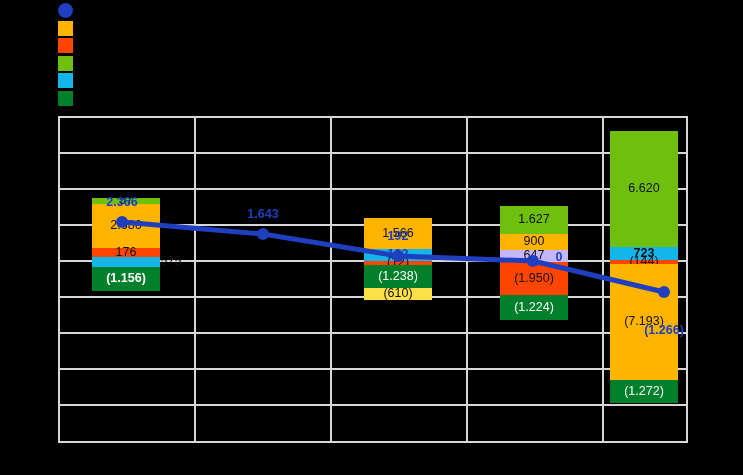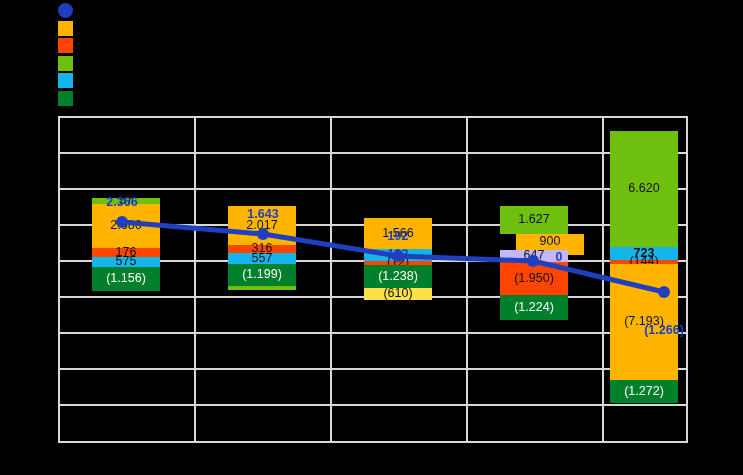--- a/index.html
+++ b/index.html
@@ -91,42 +91,25 @@
           <div class="seg" style="position: absolute; top: 0px; height: 6px; background: rgb(111, 191, 15);">
             <div class="seg-label" style="color: rgb(17, 17, 17); top: -4px;">57</div>
           </div>
           <div class="seg" style="position: absolute; top: 6px; height: 44px; background: rgb(255, 180, 0);">
             <div class="seg-label" style="color: rgb(17, 17, 17); top: 15px;">2.686</div>
           </div>
           <div class="seg" style="position: absolute; top: 50px; height: 9px; background: rgb(255, 69, 0);">
             <div class="seg-label" style="color: rgb(17, 17, 17); top: -2.5px;">176</div>
           </div>
           <div class="seg" style="position: absolute; top: 59px; height: 10px; background: rgb(19, 181, 234);">
-            <div class="seg-label" style="color: rgb(17, 17, 17); top: -2px;">575</div>
+            <div class="seg-label" style="color: rgb(17, 17, 17); top: -2px; padding-left: 45px;">575</div>
           </div>
-          <div class="seg" style="position: absolute; top: 69px; height: 24px; background: rgb(0, 128, 43);">
+          <div class="seg" style="position: absolute; top: 69px; height: 24px; background: rgb(0, 128, 43); font-weight: bold;">
             <div class="seg-label" style="color: rgb(255, 255, 255); top: 5px;">(1.156)</div>
           </div>
-        </div>
-      </div>
-      <div class="col" style="left: 136px; width: 136px;">
-        <div class="bar" style="top: 90px; height: 84px;">
-          <div class="seg" style="position: absolute; top: 0px; height: 39px; background: rgb(255, 180, 0);">
-            <div class="seg-label" style="color: rgb(17, 17, 17); top: 12.5px;">2.017</div>
-          </div>
-          <div class="seg" style="position: absolute; top: 39px; height: 8px; background: rgb(255, 69, 0);">
-            <div class="seg-label" style="color: rgb(17, 17, 17); top: -3px;">316</div>
-          </div>
-          <div class="seg" style="position: absolute; top: 47px; height: 11px; background: rgb(19, 181, 234);">
-            <div class="seg-label" style="color: rgb(17, 17, 17); top: -1.5px;">557</div>
-          </div>
-          <div class="seg" style="position: absolute; top: 58px; height: 22px; background: rgb(0, 128, 43);">
-            <div class="seg-label" style="color: rgb(255, 255, 255); top: 4px;">(1.199)</div>
-          </div>
-          <div class="seg" style="position: absolute; top: 80px; height: 4px; background: rgb(111, 191, 15);"></div>
         </div>
       </div>
       <div class="col" style="left: 272px; width: 136px; border-radius: 19px;">
         <div class="bar" style="top: 102px; height: 82px;">
           <div class="seg" style="position: absolute; top: 0px; height: 31px; background: rgb(255, 180, 0);">
             <div class="seg-label" style="color: rgb(17, 17, 17); top: 8.5px;">1.566</div>
           </div>
           <div class="seg" style="position: absolute; top: 31px; height: 12px; background: rgb(19, 181, 234);">
             <div class="seg-label" style="color: rgb(31, 63, 191); font-weight: bold; top: -1px;">192</div>
           </div>
@@ -139,21 +122,21 @@
           <div class="seg" style="position: absolute; top: 70px; height: 12px; background: #fde047;">
             <div class="seg-label" style="color: rgb(17, 17, 17); top: -1px;">(610)</div>
           </div>
         </div>
       </div>
       <div class="col" style="left: 408px; width: 136px; border-radius: 25px;">
         <div class="bar" style="top: 90px; height: 114px;">
           <div class="seg" style="position: absolute; top: 0px; height: 28px; background: rgb(111, 191, 15);">
             <div class="seg-label" style="color: rgb(17, 17, 17); top: 7px;">1.627</div>
           </div>
-          <div class="seg" style="position: absolute; top: 28px; height: 21px; background: rgb(255, 180, 0); margin-left: 16px;">
+          <div class="seg" style="position: absolute; top: 28px; height: 21px; background: rgb(255, 180, 0);">
             <div class="seg-label" style="color: rgb(17, 17, 17); top: 1px;">900</div>
           </div>
           <div class="seg" style="position: absolute; top: 44px; height: 12px; background: #c4b5fd;">
             <div class="seg-label" style="color: rgb(17, 17, 17); top: -1px;">647</div>
           </div>
           <div class="seg" style="position: absolute; top: 56px; height: 33px; background: rgb(255, 69, 0);">
             <div class="seg-label" style="color: rgb(17, 17, 17); top: 9.5px;">(1.950)</div>
           </div>
           <div class="seg" style="position: absolute; top: 89px; height: 25px; background: rgb(0, 128, 43);">
             <div class="seg-label" style="color: rgb(255, 255, 255); top: 5.5px;">(1.224)</div>

